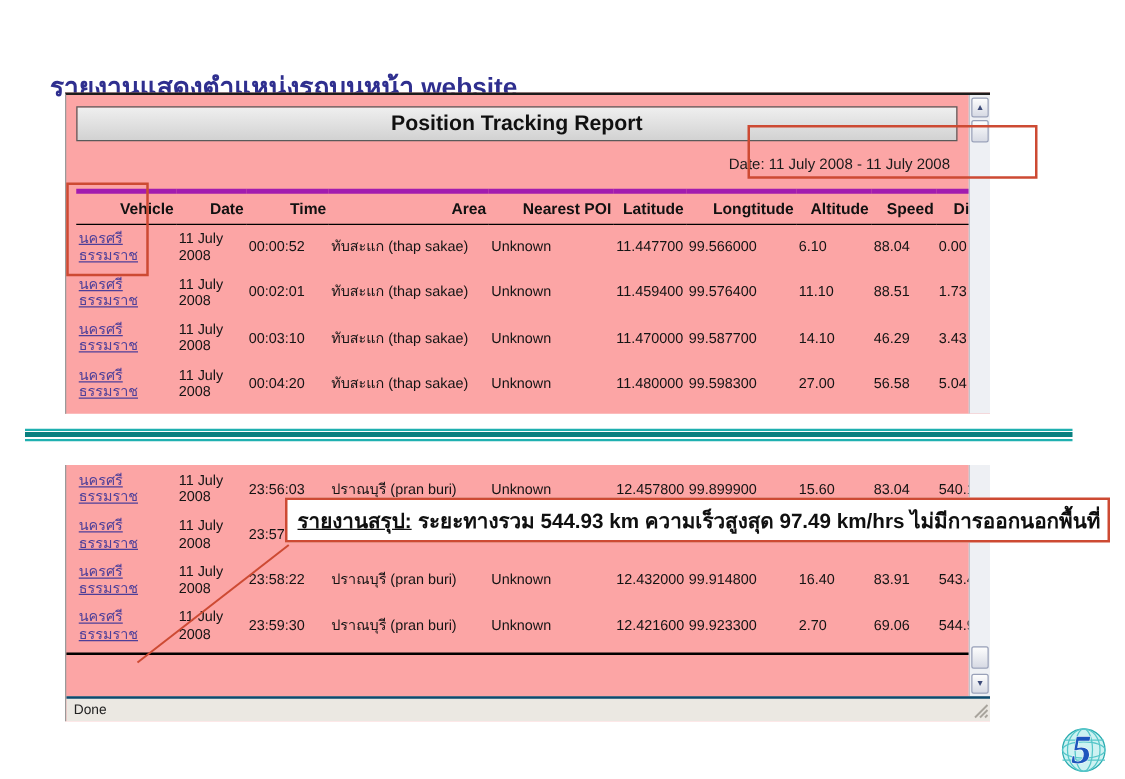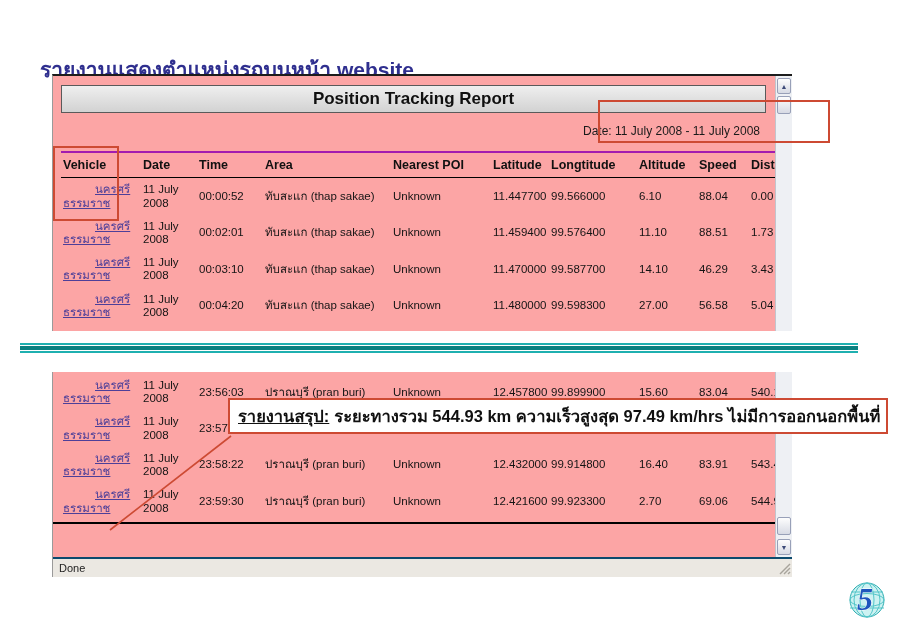--- a/index.html
+++ b/index.html
@@ -16,25 +16,25 @@
   .panel-top { top:74px; height:257px; border-top:2px solid #1c1c1c; }
   .panel-bottom { top:372px; height:205px; }
 
   .report-header-bar { margin:9px 26px 0 8px; height:26px; border:1px solid #5a5a5a;
            background:linear-gradient(#efefef,#d2d2d2); display:flex; align-items:center;
            justify-content:center; font-size:17px; font-weight:bold; color:#101010; }
   .date-line { text-align:right; margin:11px 32px 0 0; font-size:12px; color:#1a1a1a; }
 
   table.report { border-collapse:collapse; table-layout:fixed; margin:13px 0 0 8px;
            width:756px; font-size:11.5px; color:#141414; line-height:1.15; }
-  table.report th { border-top:2px solid #a21caf; border-bottom:1px solid #000;
-           font-size:12.5px; padding:5px 2px; text-align:left; color:#111; }
+  table.report th { border-top:4px solid #a21caf; border-bottom:1px solid #000;
+           font-size:12.5px; padding:5px 2px; text-align:right; color:#111; }
   table.report td { padding:5px 2px; vertical-align:middle; }
   th.num, td.num { text-align:left; }
-  a.veh-link { color:#4d3f99; text-decoration:underline; cursor:pointer;margin-left:32px; }
+  a.veh-link { color:#4d3f99; text-decoration:underline; cursor:pointer; }
 
   .sep-line { position:absolute; left:0; width:770px; top:150px; border-top:2px solid #000; }
   .summary-line { position:absolute; left:8px; top:159px; font-size:11.5px; color:#141414; }
   .summary-line .u { font-weight:bold; text-decoration:underline; }
 
   .status-bar { position:absolute; left:0; right:0; bottom:0; height:20px; background:#ebe8e2;
            border-top:2px solid #0c4a6e; font-size:11px; color:#222; display:flex;
            align-items:center; padding-left:6px; box-sizing:border-box; }
 
   

